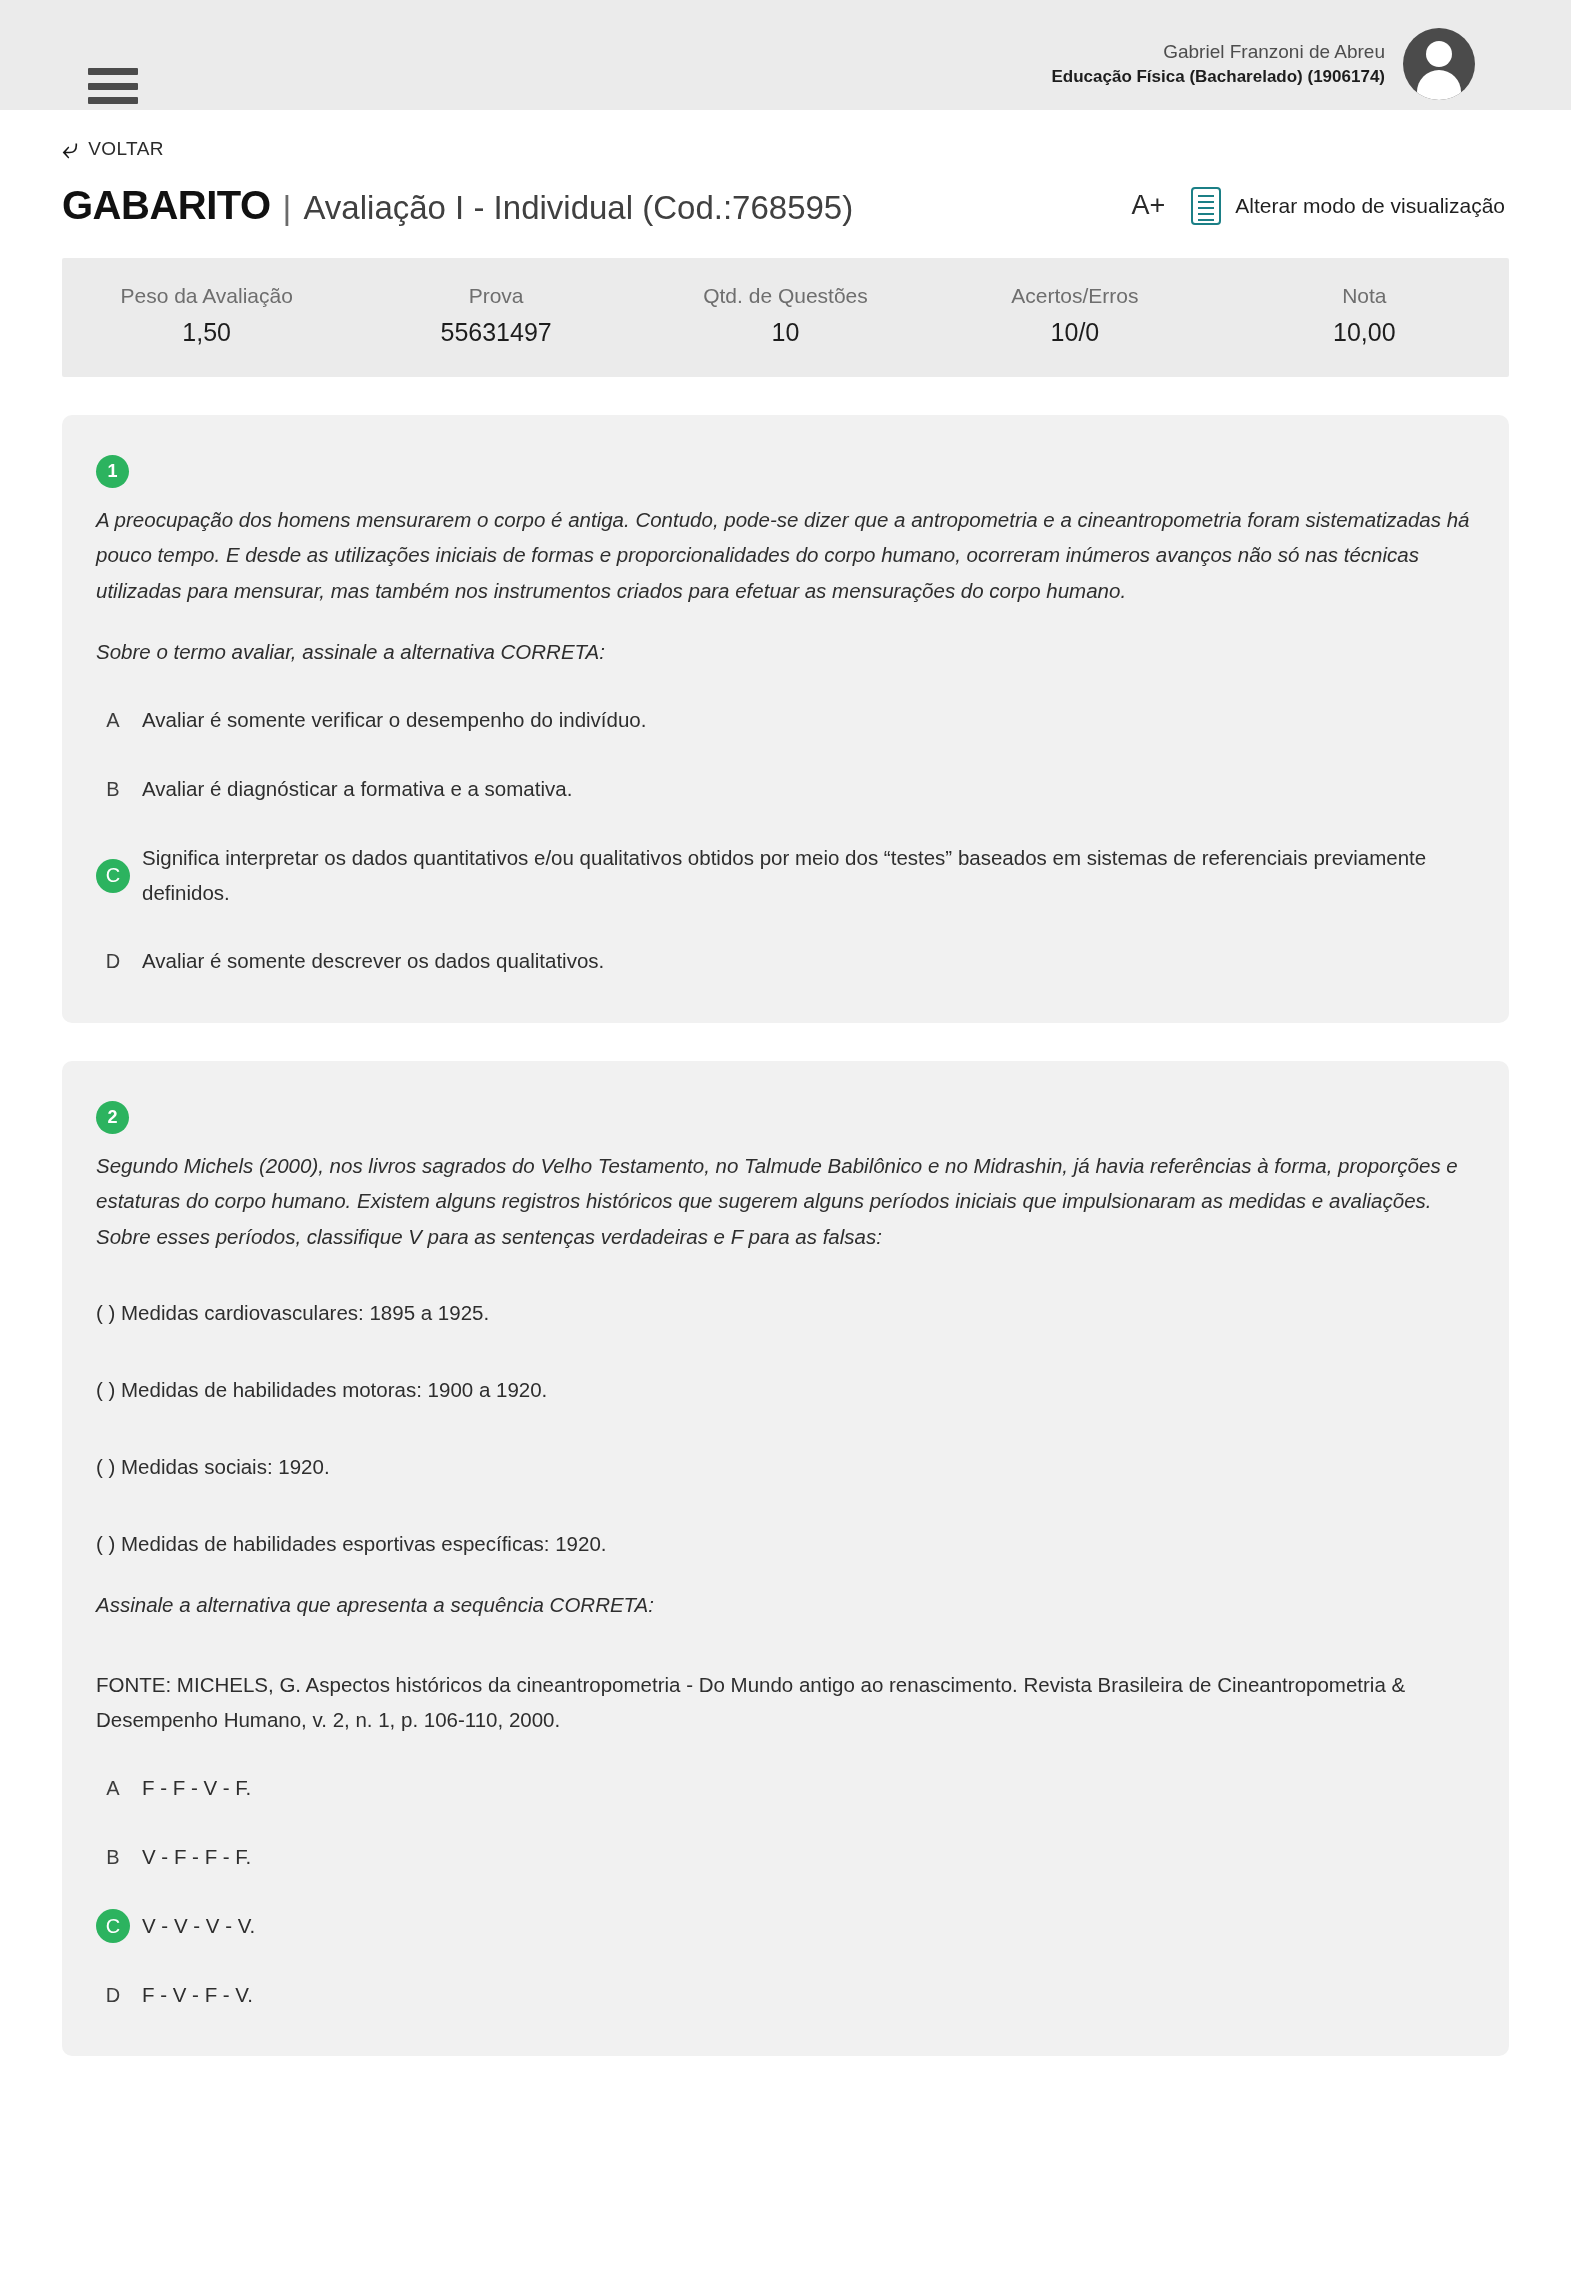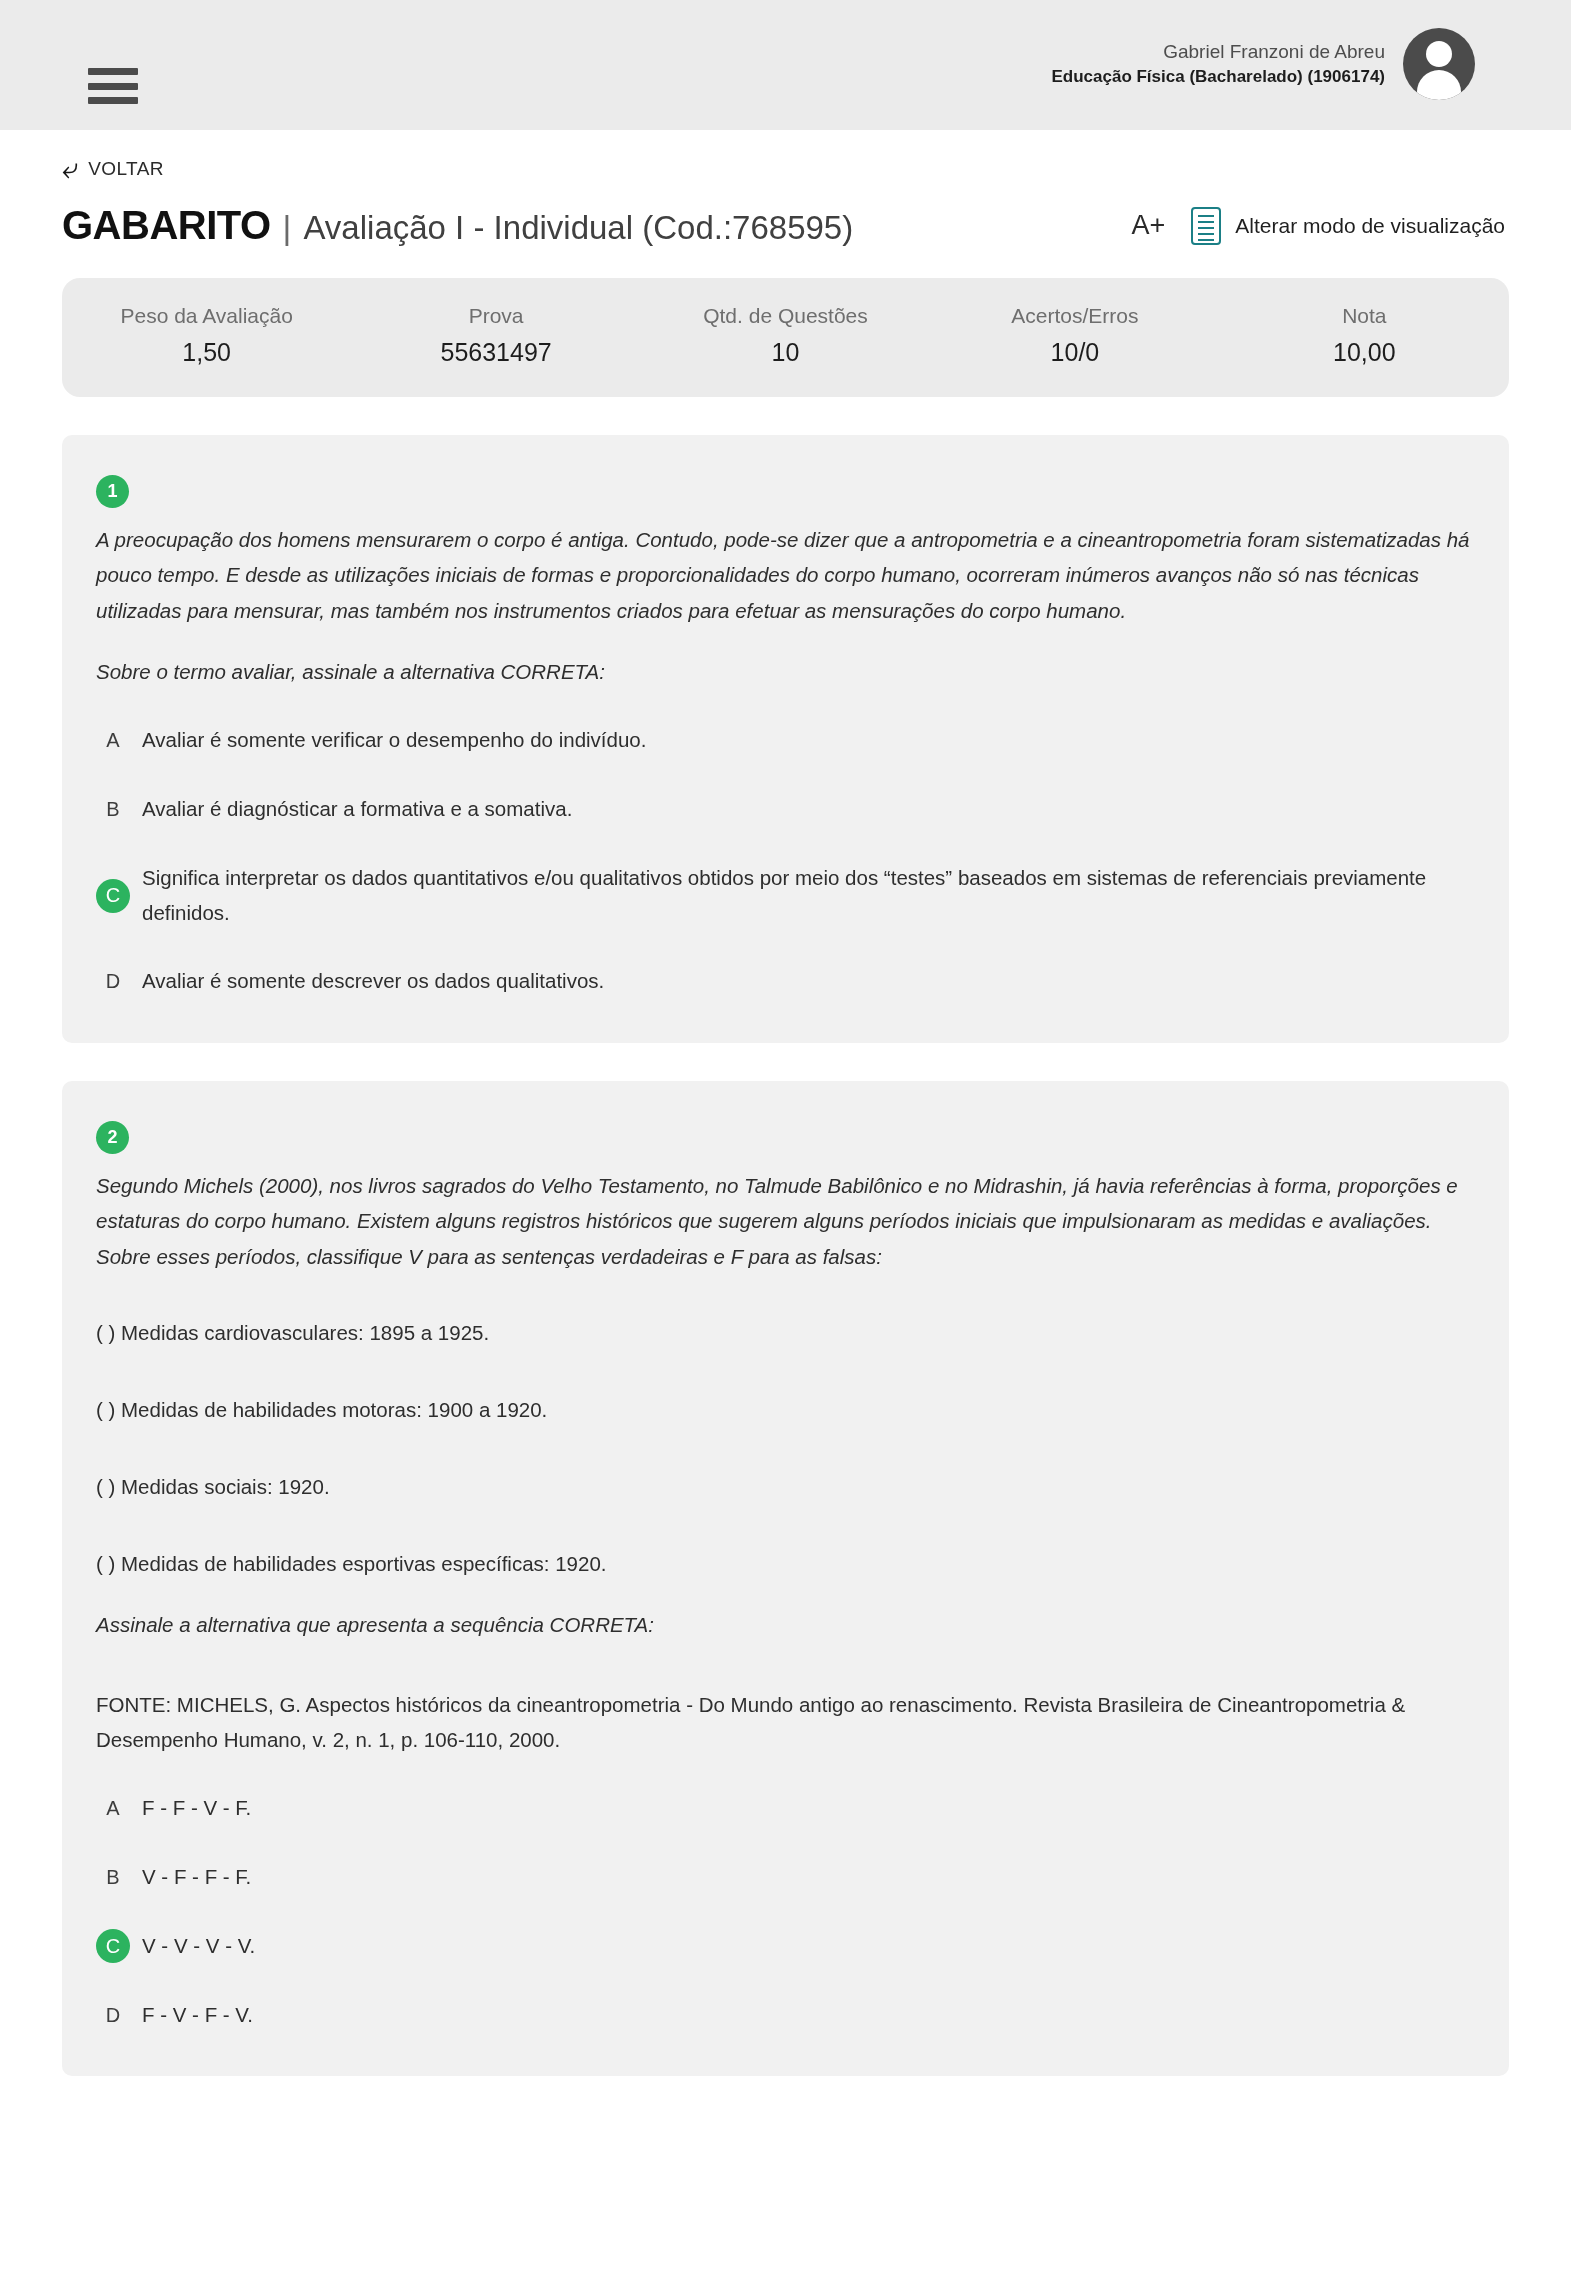--- a/index.html
+++ b/index.html
@@ -2,21 +2,21 @@
 <html lang="pt-BR"><head>
 <meta charset="utf-8">
 <title>Gabarito</title>
 <style>
   *{box-sizing:border-box;margin:0;padding:0;}
   html,body{width:1571px;background:#ffffff;font-family:"Liberation Sans",sans-serif;}
   body{-webkit-font-smoothing:antialiased;}
 
   
   .topbar{
-    height:130px;background:#ebebeb;position:relative;width:100%;
+    height:110px;background:#ebebeb;position:relative;width:100%;
   }
   .hamburger{
     position:absolute;left:88px;top:68px;width:50px;height:36px;
     display:flex;flex-direction:column;justify-content:space-between;cursor:pointer;
   }
   .hamburger span{display:block;height:7px;background:#4b4b4b;border-radius:1px;width:100%;}
 
   .user-block{
     position:absolute;right:96px;top:28px;display:flex;align-items:center;gap:18px;
   }
@@ -52,21 +52,21 @@
   .doc-icon{width:30px;height:38px;border:2.5px solid #1b7f86;border-radius:4px;position:relative;background:#fff;}
   .doc-icon i{position:absolute;left:5px;right:5px;height:2.5px;background:#1b7f86;display:block;}
   .doc-icon i:nth-child(1){top:6px;}
   .doc-icon i:nth-child(2){top:12px;}
   .doc-icon i:nth-child(3){top:18px;}
   .doc-icon i:nth-child(4){top:24px;}
   .doc-icon i:nth-child(5){top:30px;}
 
   
   .summary{
-    margin:30px 62px 0 62px;background:#ebebeb;border-radius:18px;
+    margin:30px 62px 0 62px;background:#ebebeb;border-radius:2px;
     display:flex;align-items:center;padding:26px 0 30px 0;
   }
   .summary-cell{flex:1;text-align:center;}
   .summary-cell .lbl{font-size:21px;color:#6e6e6e;font-weight:300;display:block;margin-bottom:10px;}
   .summary-cell .val{font-size:25px;color:#1d1d1d;font-weight:400;display:block;}
 
   
   .q-card{
     margin:38px 62px 0 62px;background:#f1f1f1;border-radius:10px;
     padding:40px 34px 44px 34px;

